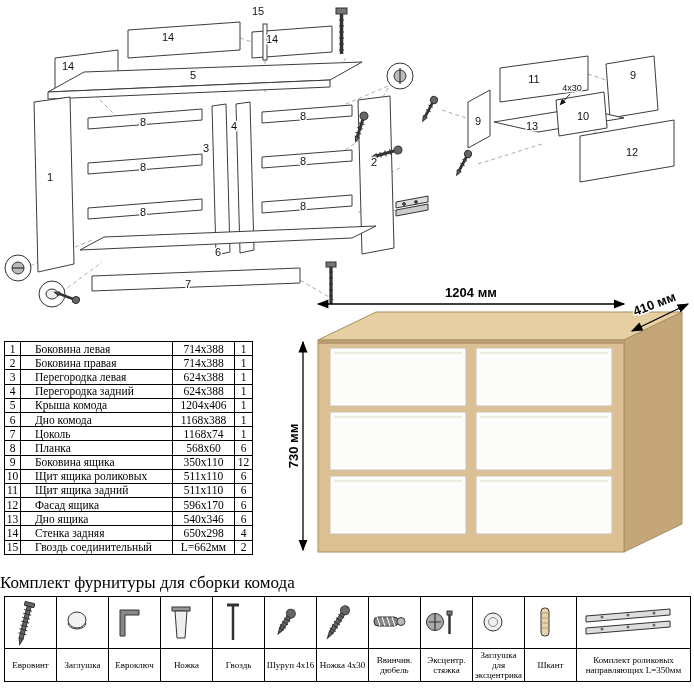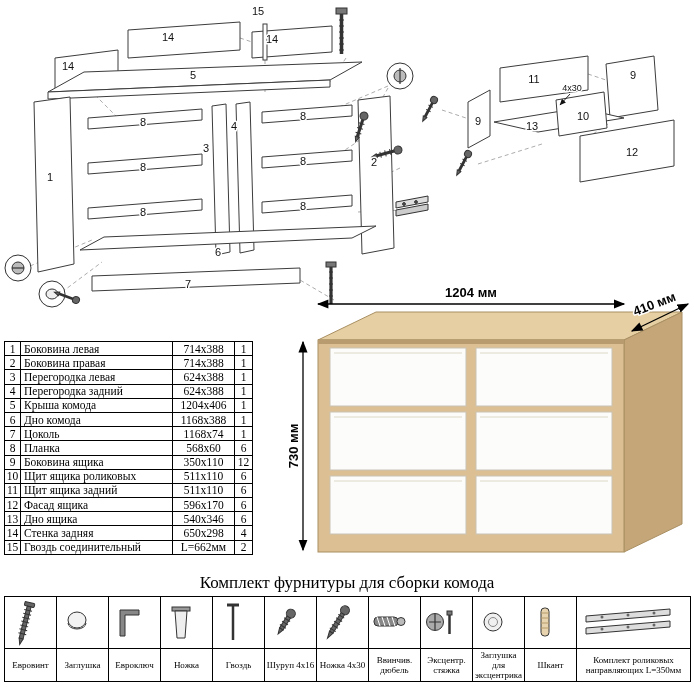--- a/index.html
+++ b/index.html
@@ -3,25 +3,25 @@
 <meta charset="utf-8">
 <style>
   *{margin:0;padding:0;box-sizing:border-box}
   html,body{width:694px;height:700px;background:#fff}
   body{font-family:"Liberation Sans",sans-serif;position:relative;overflow:hidden;color:#000}
   .abs{position:absolute}
   svg{display:block}
 
   
   #parts-table{left:4px;top:341px;border-collapse:collapse;font-family:"Liberation Serif",serif;font-size:11.5px;background:#fff}
-  #parts-table td{border:1px solid #000;height:14.2px;line-height:12px;padding:0 3px;white-space:nowrap}
+  #parts-table td{border:1px solid #000;height:14.2px;line-height:12px;padding:0 14px;white-space:nowrap}
   #parts-table td.c{text-align:center;padding:0 1px}
 
   
-  #hw-title{position:absolute;top:573px;left:0;width:100%;text-align:center;
+  #hw-title{position:absolute;top:573px;left:0;width:100%;text-align:left;
     font-family:"Liberation Serif",serif;font-size:17px}
 
   
   #hardware-table{position:absolute;left:4px;top:596px;width:686px;border-collapse:collapse;
     table-layout:fixed;font-family:"Liberation Serif",serif;background:#fff}
   #hardware-table td{border:1px solid #000;text-align:center;vertical-align:middle;padding:1px;overflow:hidden}
   tr.hw-icons td{height:52px}
   tr.hw-labels td{font-size:9px;line-height:10px;height:28px}
   tr.hw-qty td{font-size:12px;height:17px}
 

